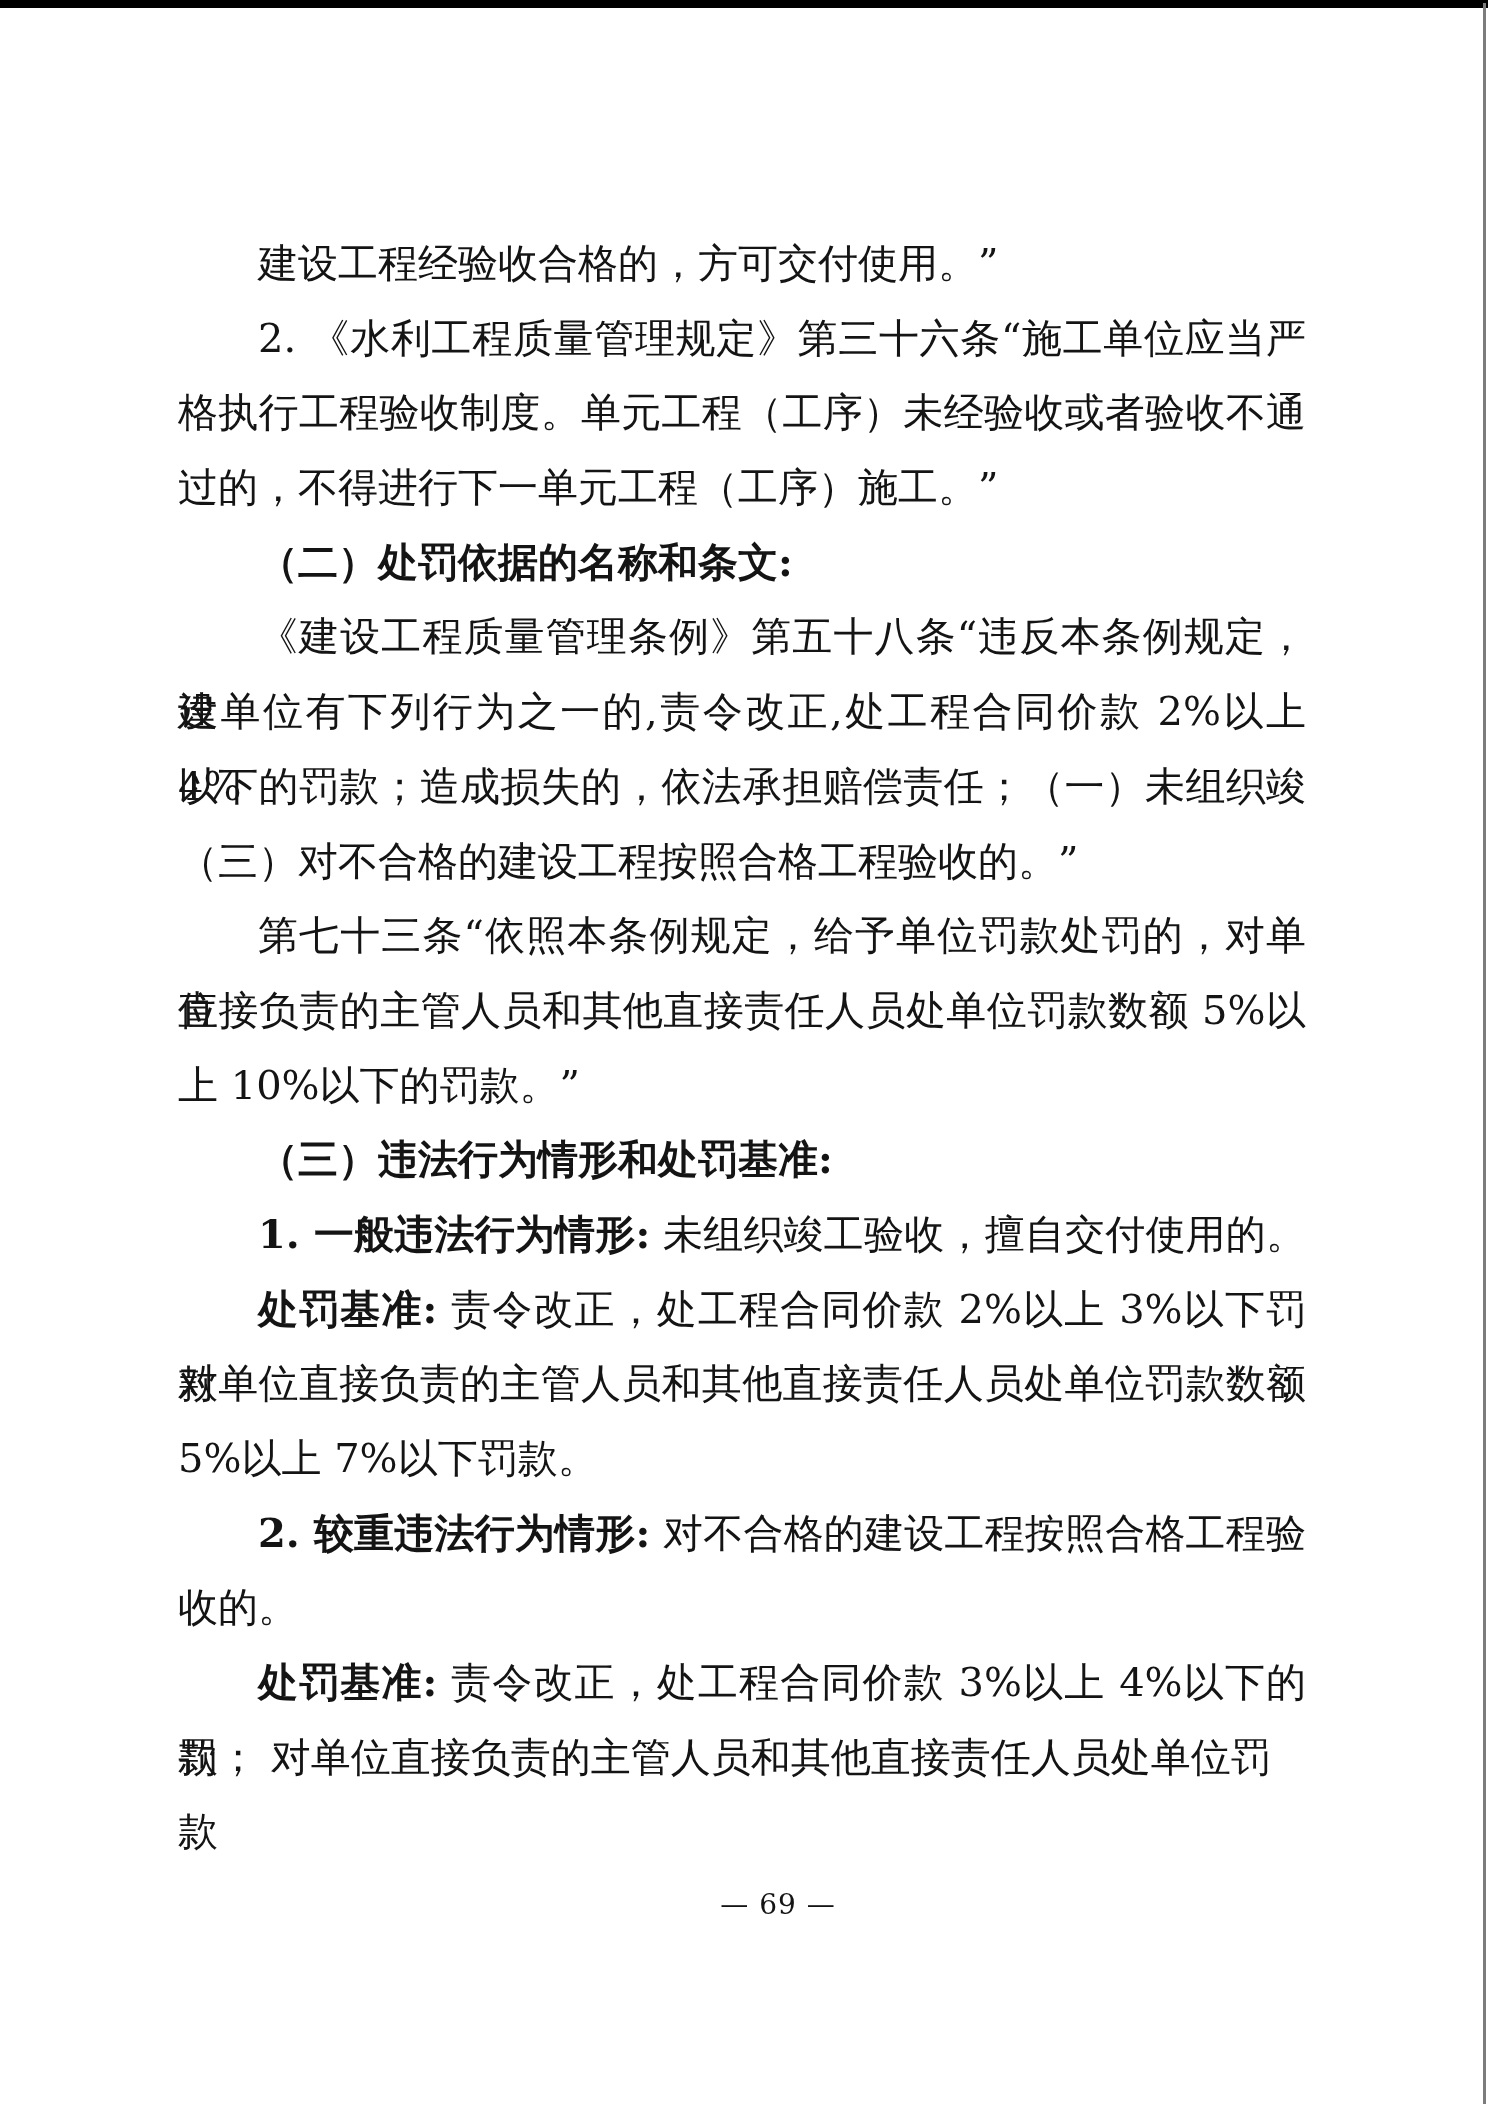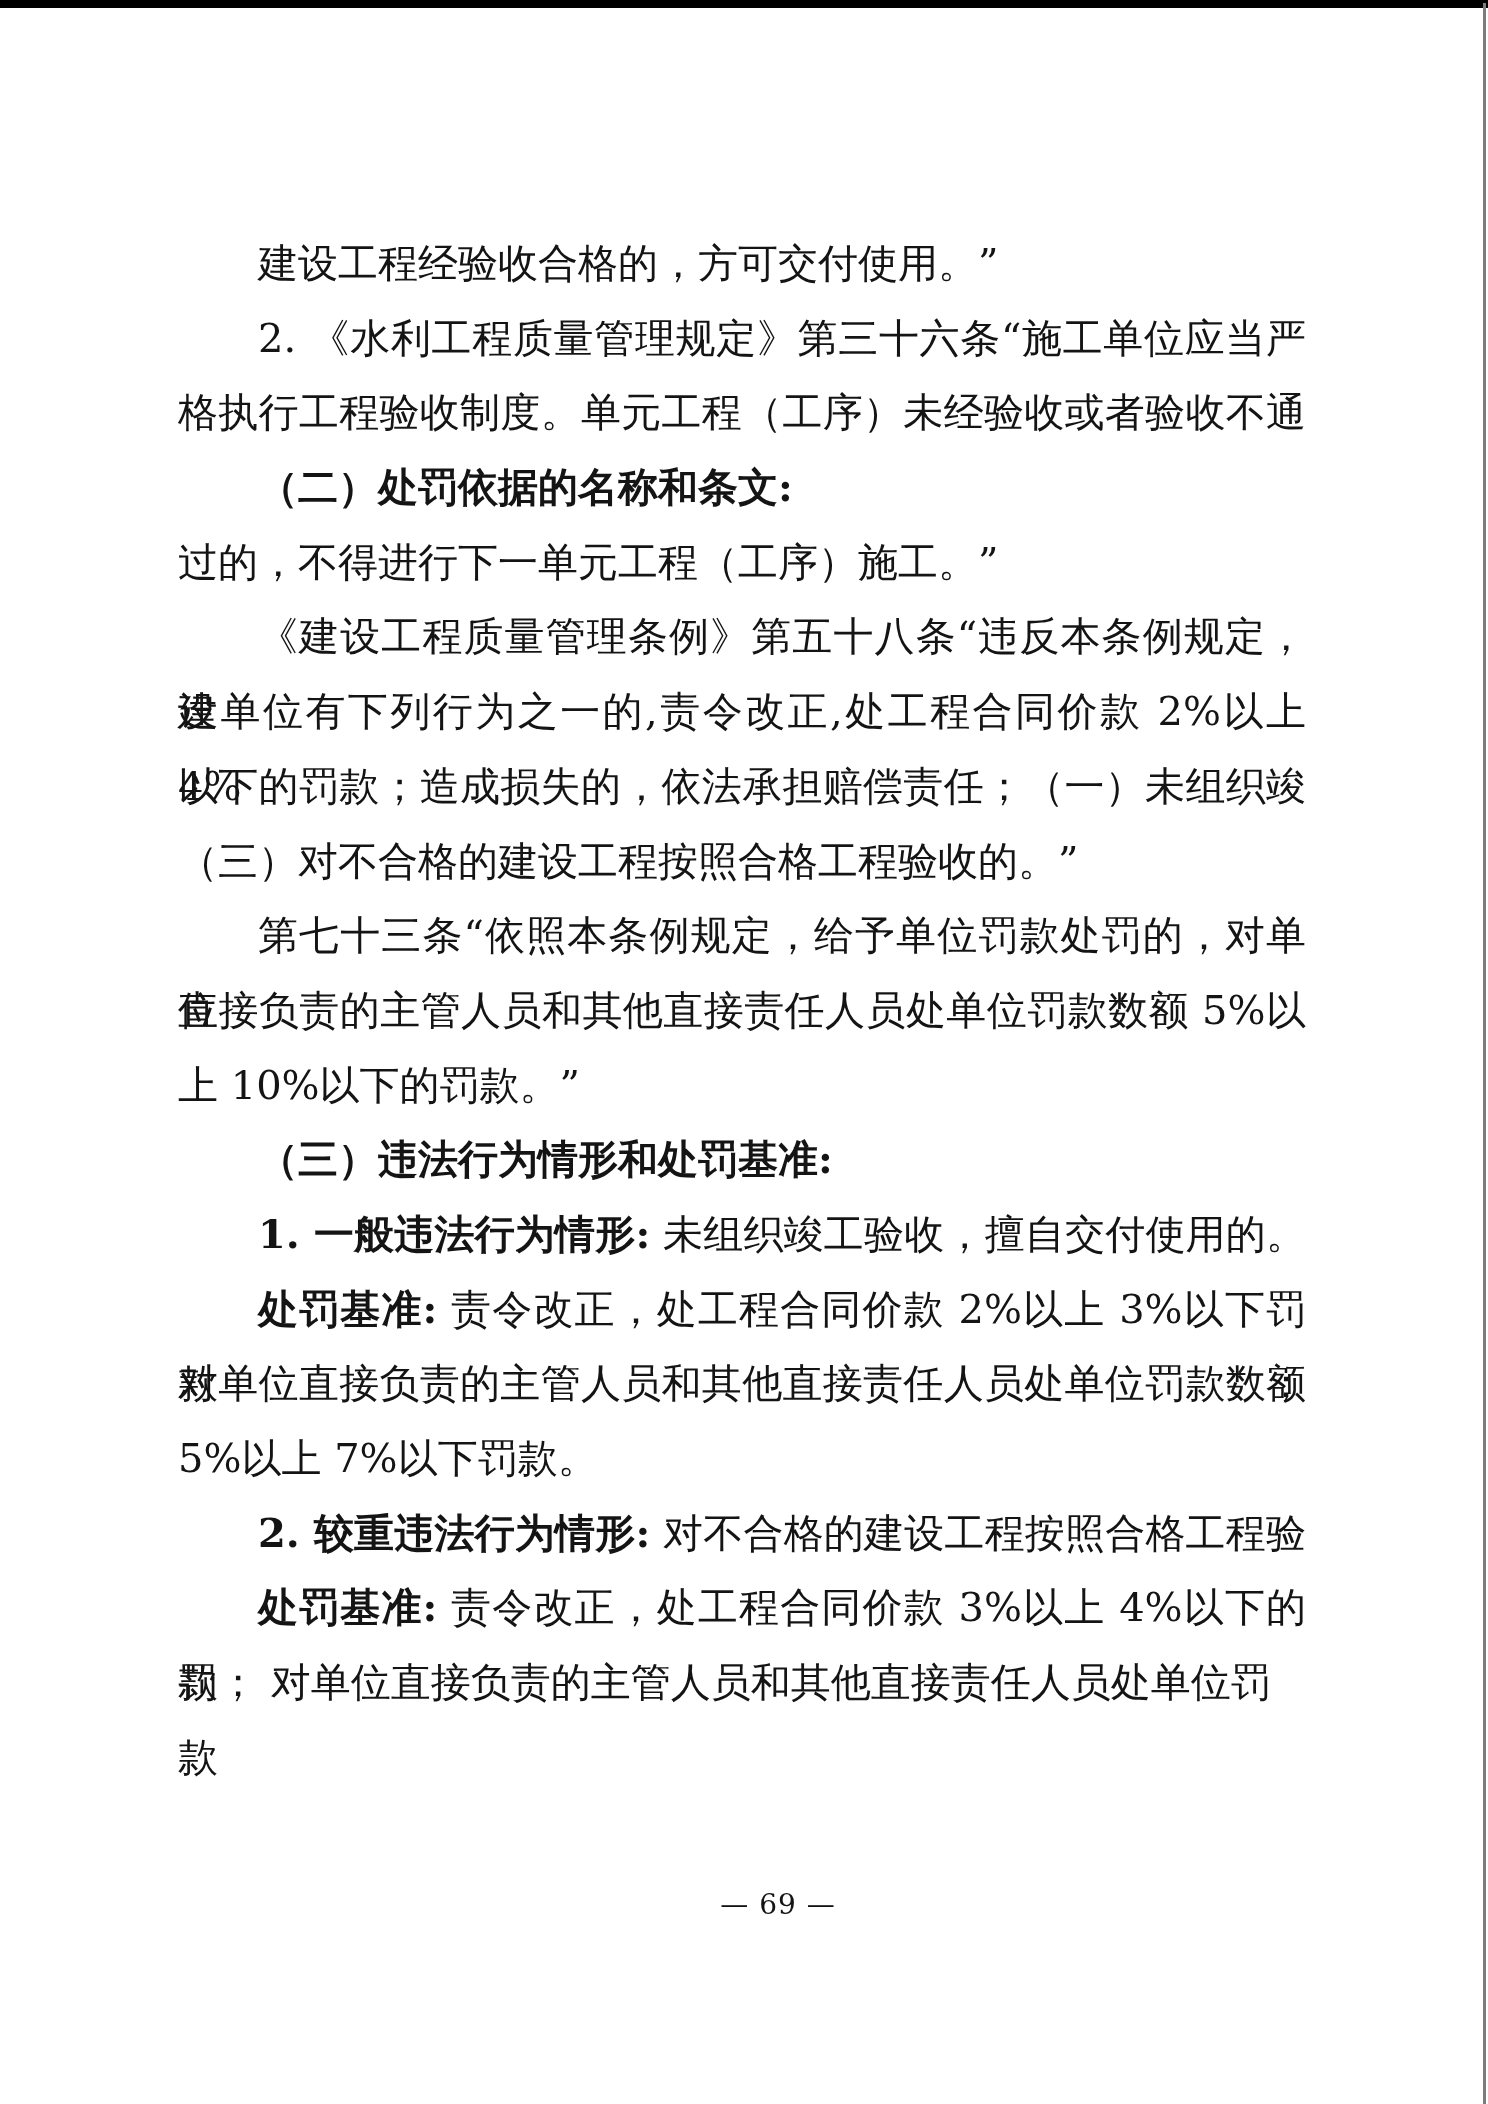--- a/index.html
+++ b/index.html
@@ -81,35 +81,36 @@
 <body>
 
 <div class="page">
   <div class="top-edge-bar"></div>
   <div class="right-edge-line"></div>
 
   <div class="content" id="doc-body">
       <div class="line indent"><span>建设工程经验收合格的，方可交付使用。”</span></div>
       <div class="line just indent"><span>2. 《水利工程质量管理规定》第三十六条“施工单位应当严</span></div>
       <div class="line just"><span>格执行工程验收制度。单元工程（工序）未经验收或者验收不通</span></div>
+      <div class="line"><span>过的，不得进行下一单元工程（工序）施工。”</span></div>
       <div class="line indent"><span class="bold">（二）处罚依据的名称和条文:</span></div>
-      <div class="line"><span>过的，不得进行下一单元工程（工序）施工。”</span></div>
       <div class="line just indent"><span>《建设工程质量管理条例》第五十八条“违反本条例规定，建</span></div>
       <div class="line just"><span>设单位有下列行为之一的,责令改正,处工程合同价款 2%以上 4%</span></div>
       <div class="line just"><span>以下的罚款；造成损失的，依法承担赔偿责任；（一）未组织竣</span></div>
       <div class="line"><span>（三）对不合格的建设工程按照合格工程验收的。”</span></div>
       <div class="line just indent"><span>第七十三条“依照本条例规定，给予单位罚款处罚的，对单位</span></div>
       <div class="line just"><span>直接负责的主管人员和其他直接责任人员处单位罚款数额 5%以</span></div>
       <div class="line"><span>上 10%以下的罚款。”</span></div>
       <div class="line indent"><span class="bold">（三）违法行为情形和处罚基准:</span></div>
       <div class="line just indent"><span class="bold">1. 一般违法行为情形:</span><span> 未组织竣工验收，擅自交付使用的。</span></div>
       <div class="line just indent"><span class="bold">处罚基准:</span><span> 责令改正，处工程合同价款 2%以上 3%以下罚款；</span></div>
       <div class="line just"><span>对单位直接负责的主管人员和其他直接责任人员处单位罚款数额</span></div>
       <div class="line"><span>5%以上 7%以下罚款。</span></div>
       <div class="line just indent"><span class="bold">2. 较重违法行为情形:</span><span> 对不合格的建设工程按照合格工程验</span></div>
+      <div class="line"><span>收的。</span></div>
       <div class="line just indent"><span class="bold">处罚基准:</span><span> 责令改正，处工程合同价款 3%以上 4%以下的罚</span></div>
       <div class="line"><span>款； 对单位直接负责的主管人员和其他直接责任人员处单位罚款</span></div>
     </div>
 
   <div class="footer">
     <span class="page-number">— 69 —</span>
   </div>
 </div>
 
 </body></html>

